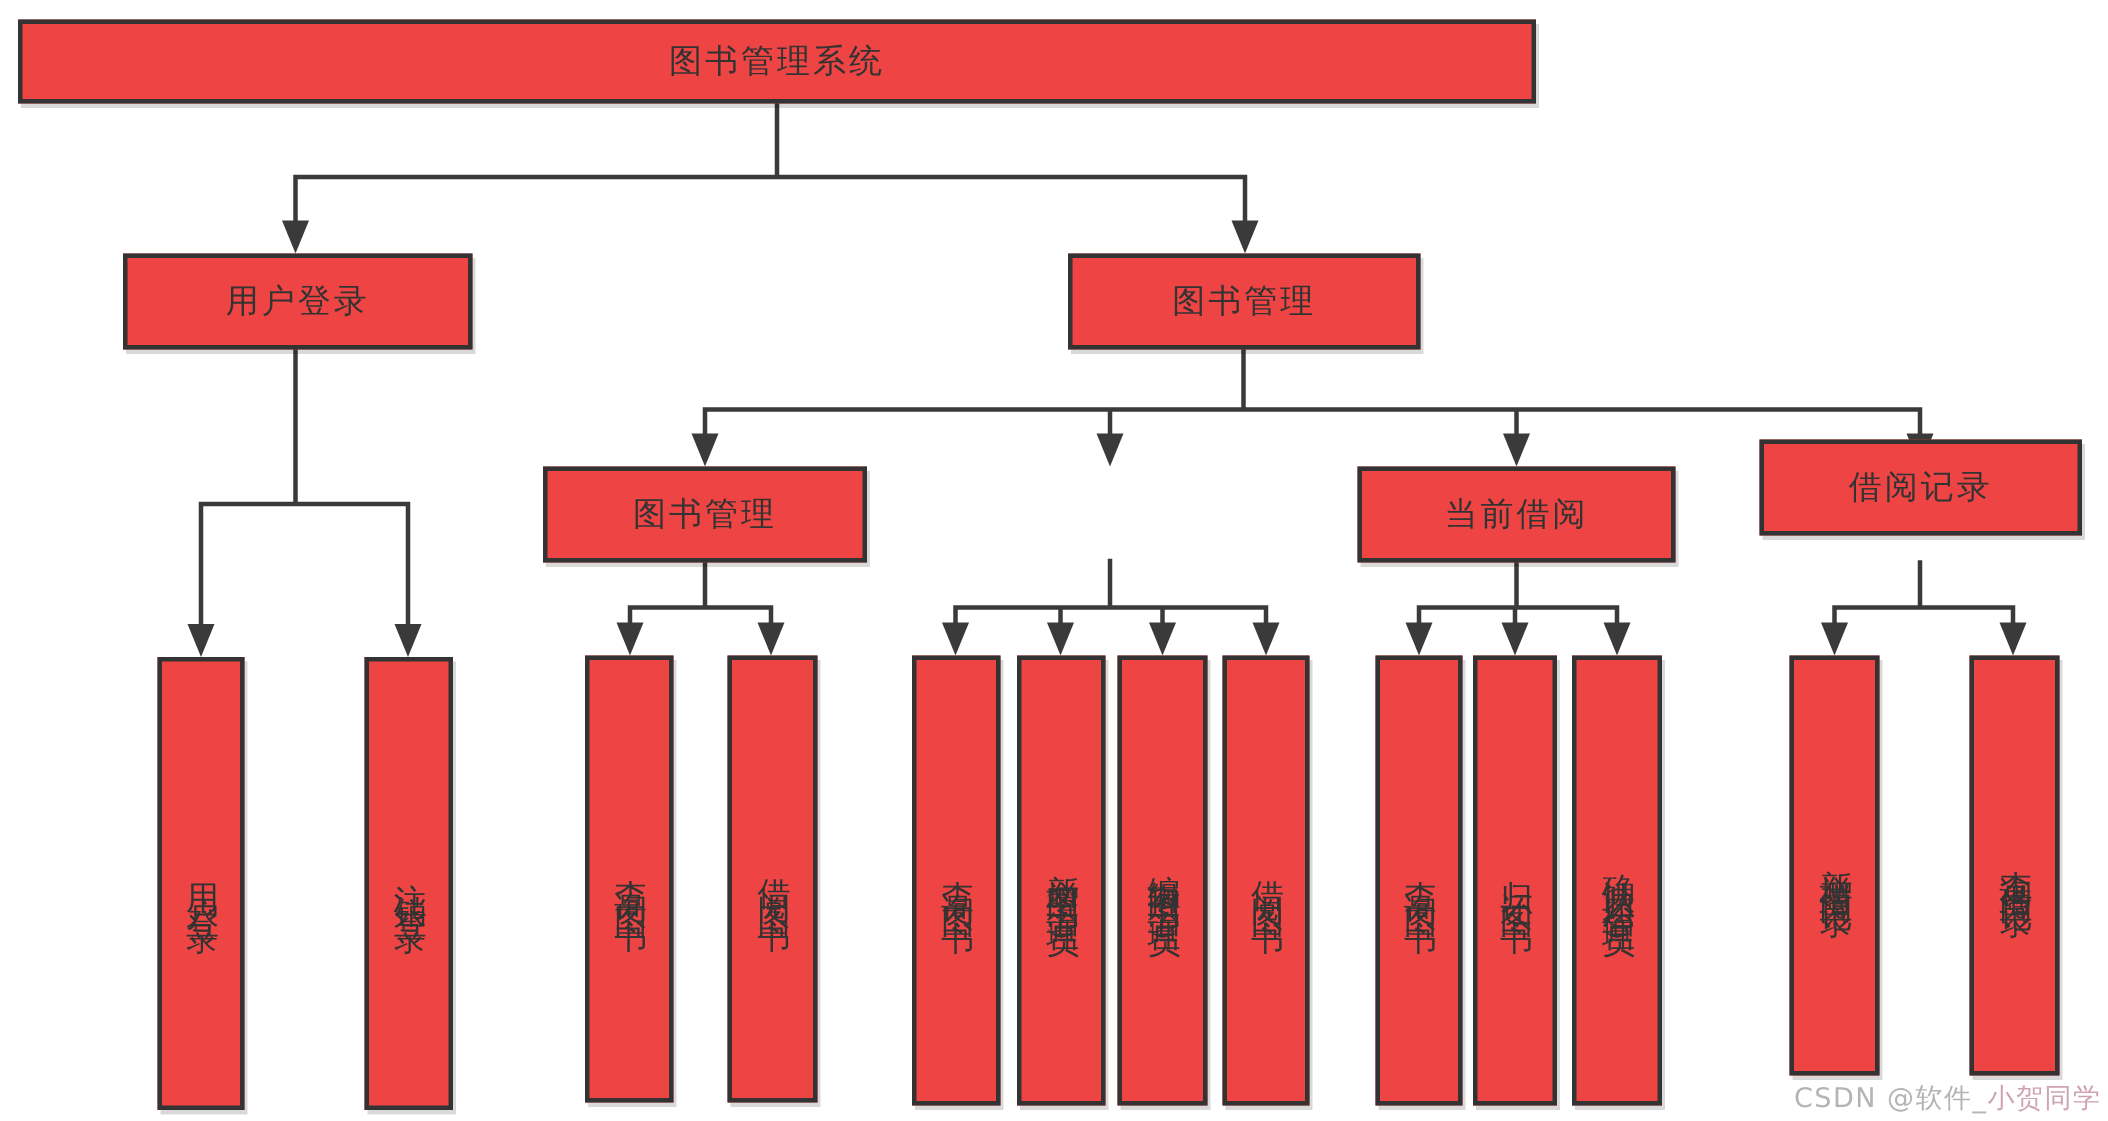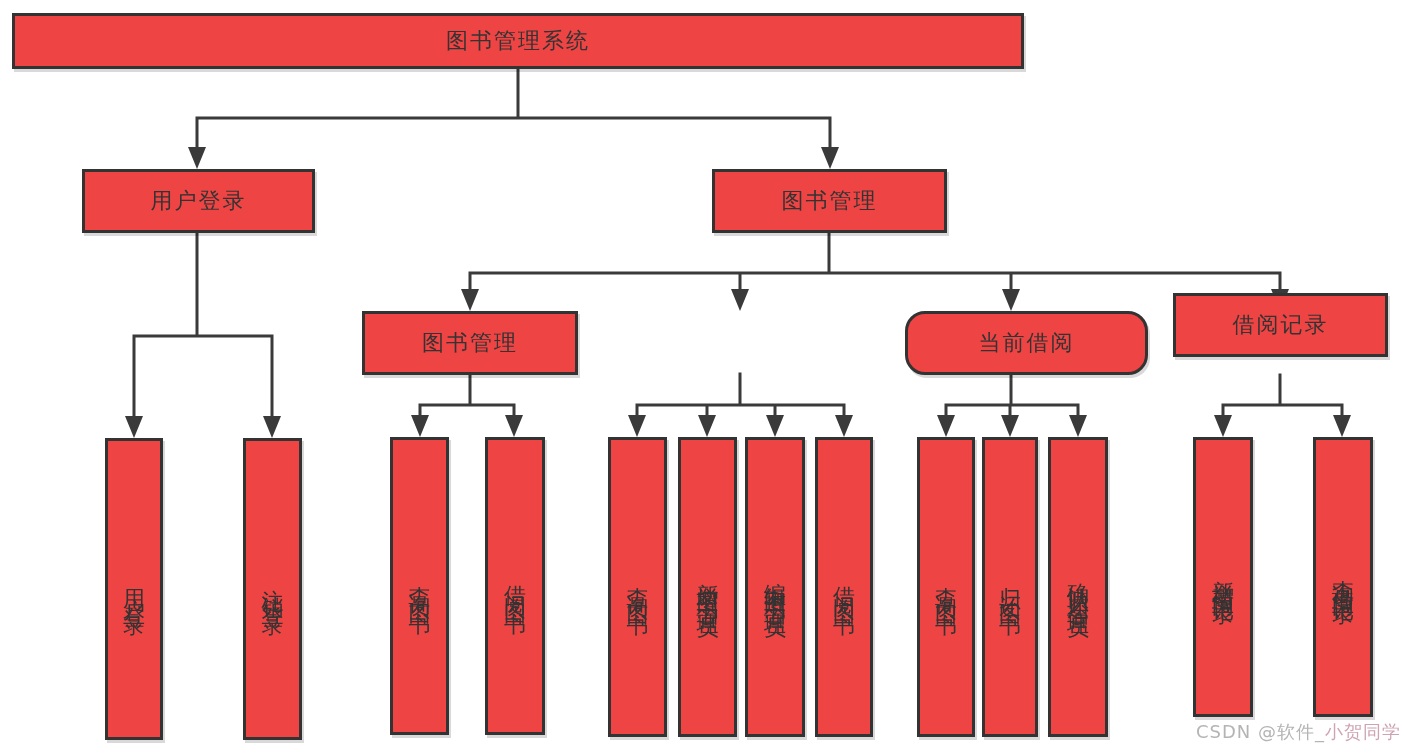--- a/index.html
+++ b/index.html
@@ -18,21 +18,21 @@
     writing-mode:vertical-rl;text-orientation:mixed;
     font-size:22px;letter-spacing:9px;line-height:1;white-space:nowrap;
   }
   .vbox.long span{letter-spacing:5px;}
   
   #root-box{left:12px;top:13px;width:1012px;height:56px;}
   #n-user-login{left:82px;top:169px;width:233px;height:64px;}
   #n-book-mgmt{left:712px;top:169px;width:235px;height:64px;}
   #n-recommend{left:362px;top:311px;width:216px;height:64px;}
   #n-borrow{left:632px;top:311px;width:216px;height:63px;}
-  #n-current{left:905px;top:311px;width:243px;height:64px;border-radius:20px;}
+  #n-current{left:905px;top:311px;width:212px;height:64px;}
   #n-records{left:1173px;top:293px;width:215px;height:64px;}
   #lf-login-1{left:105px;top:438px;width:58px;height:302px;}
   #lf-login-2{left:243px;top:438px;width:59px;height:302px;}
   #lf-rec-1{left:390px;top:437px;width:59px;height:298px;}
   #lf-rec-2{left:485px;top:437px;width:60px;height:298px;}
   #lf-bor-1{left:608px;top:437px;width:59px;height:300px;}
   #lf-bor-2{left:678px;top:437px;width:59px;height:300px;}
   #lf-bor-3{left:745px;top:437px;width:60px;height:300px;}
   #lf-bor-4{left:815px;top:437px;width:58px;height:300px;}
   #lf-cur-1{left:917px;top:437px;width:58px;height:300px;}

